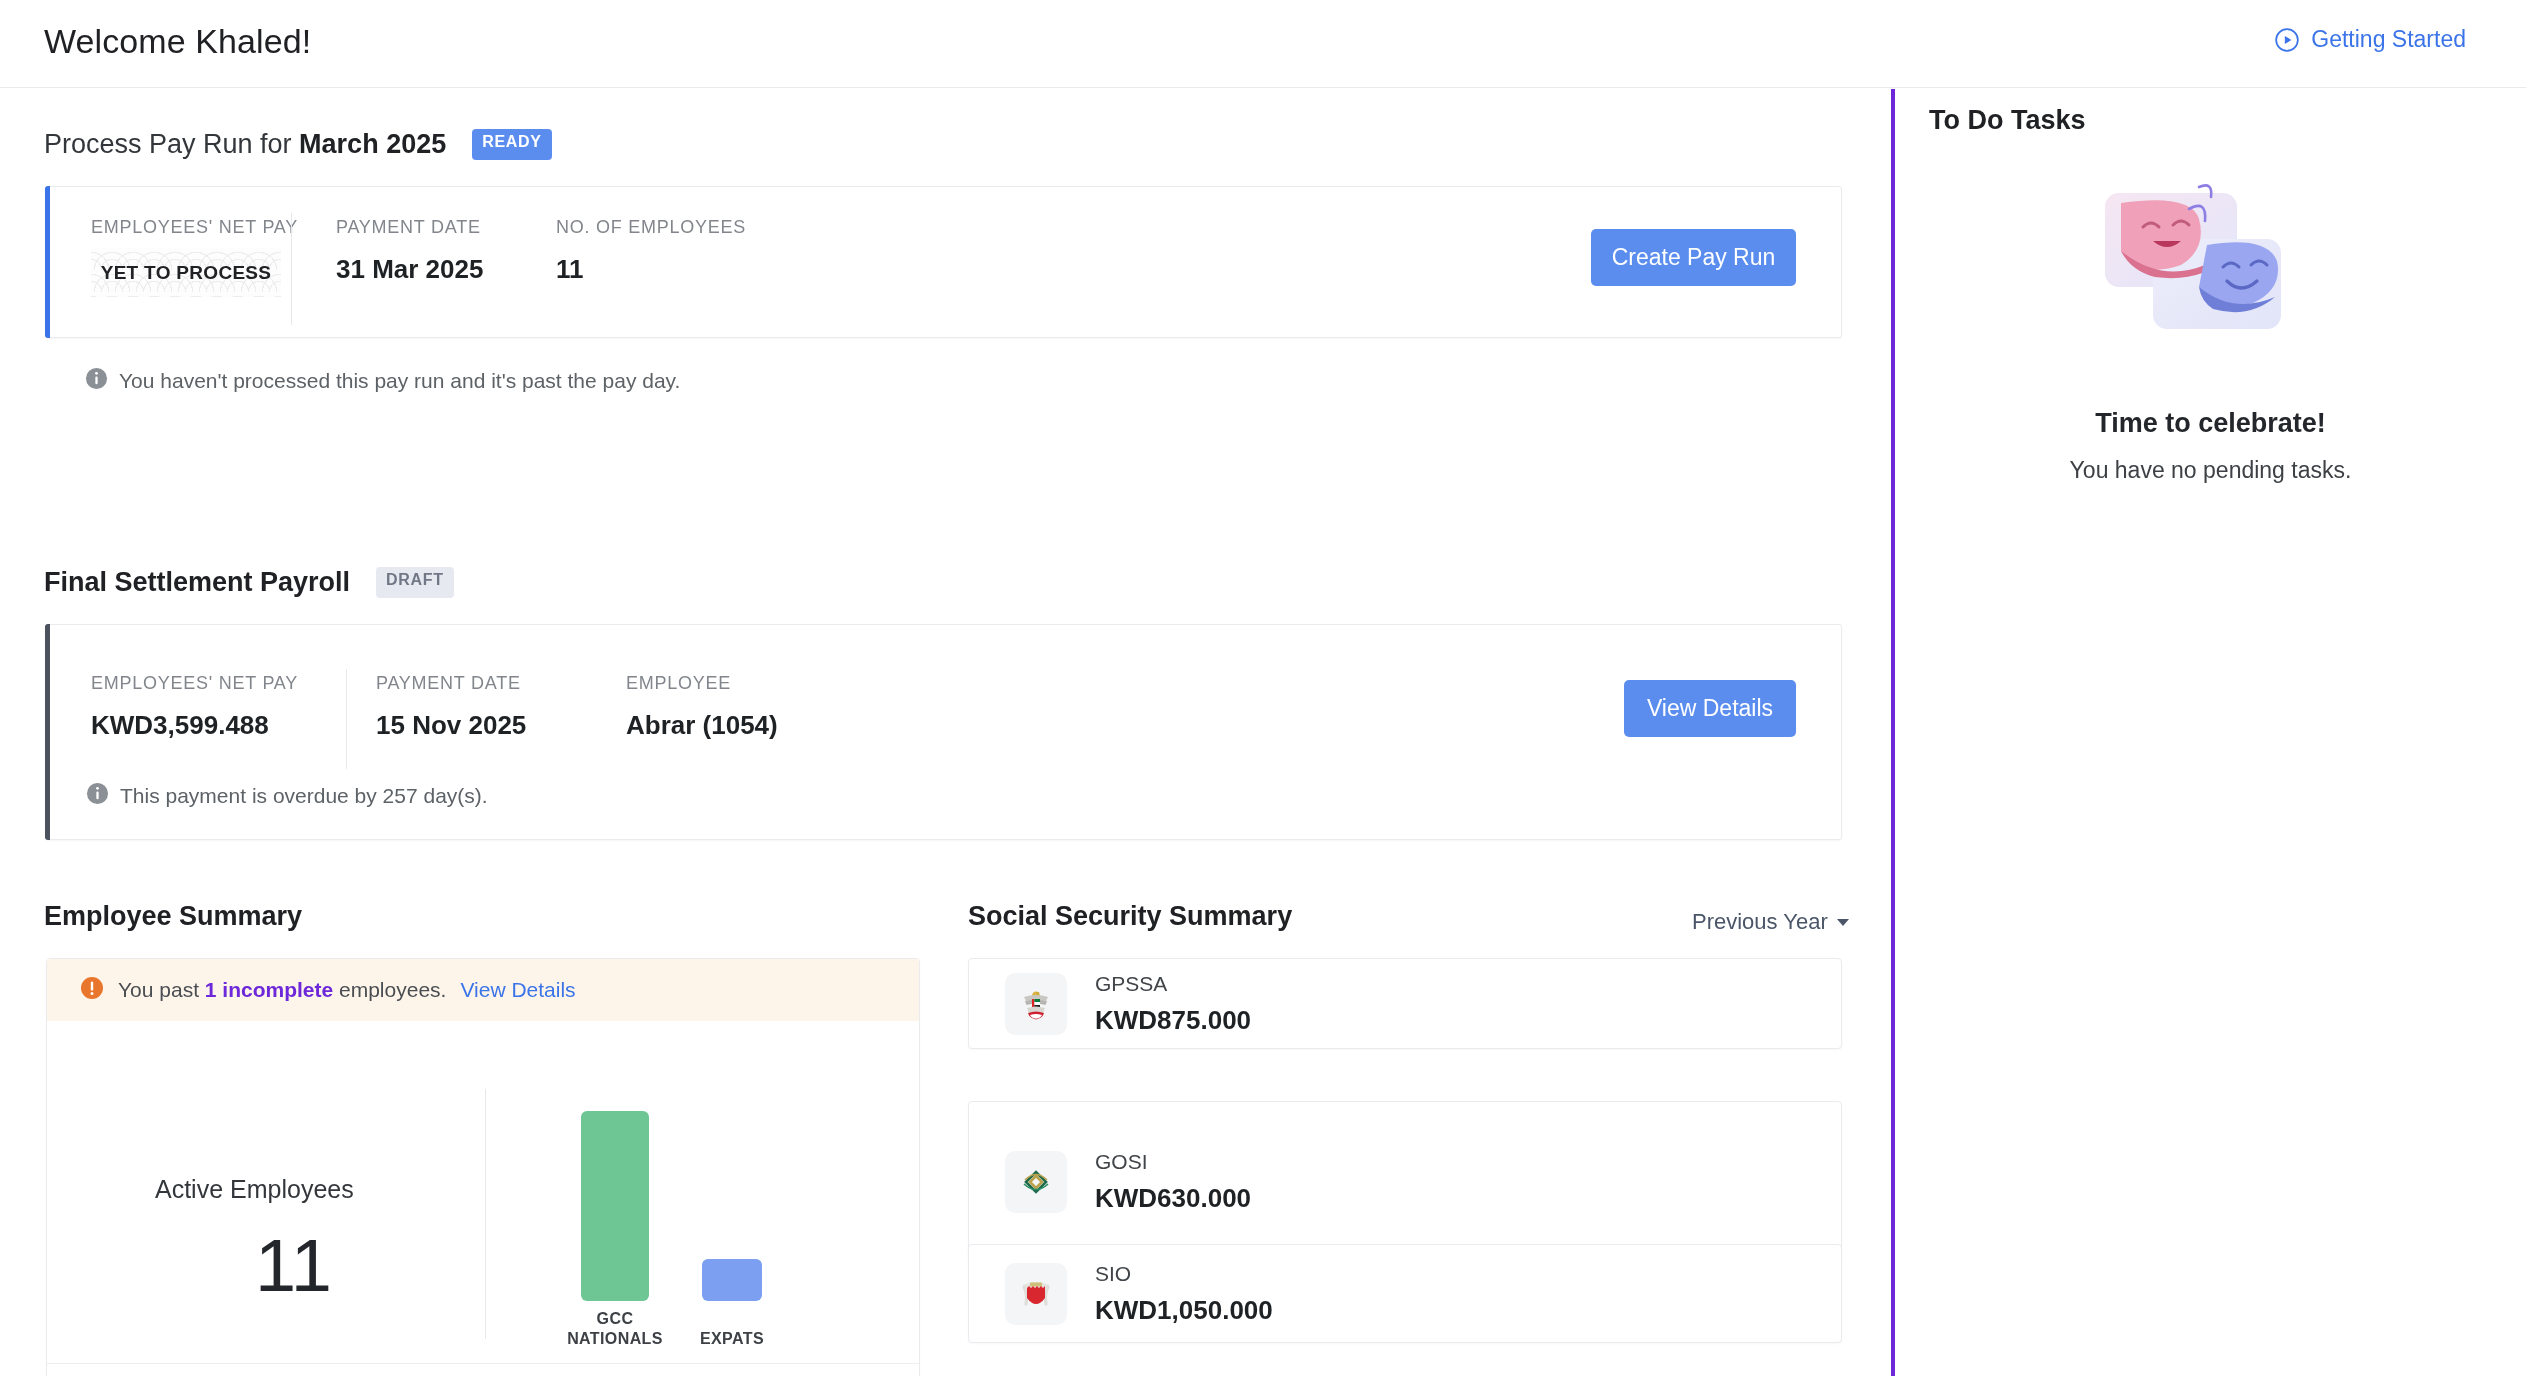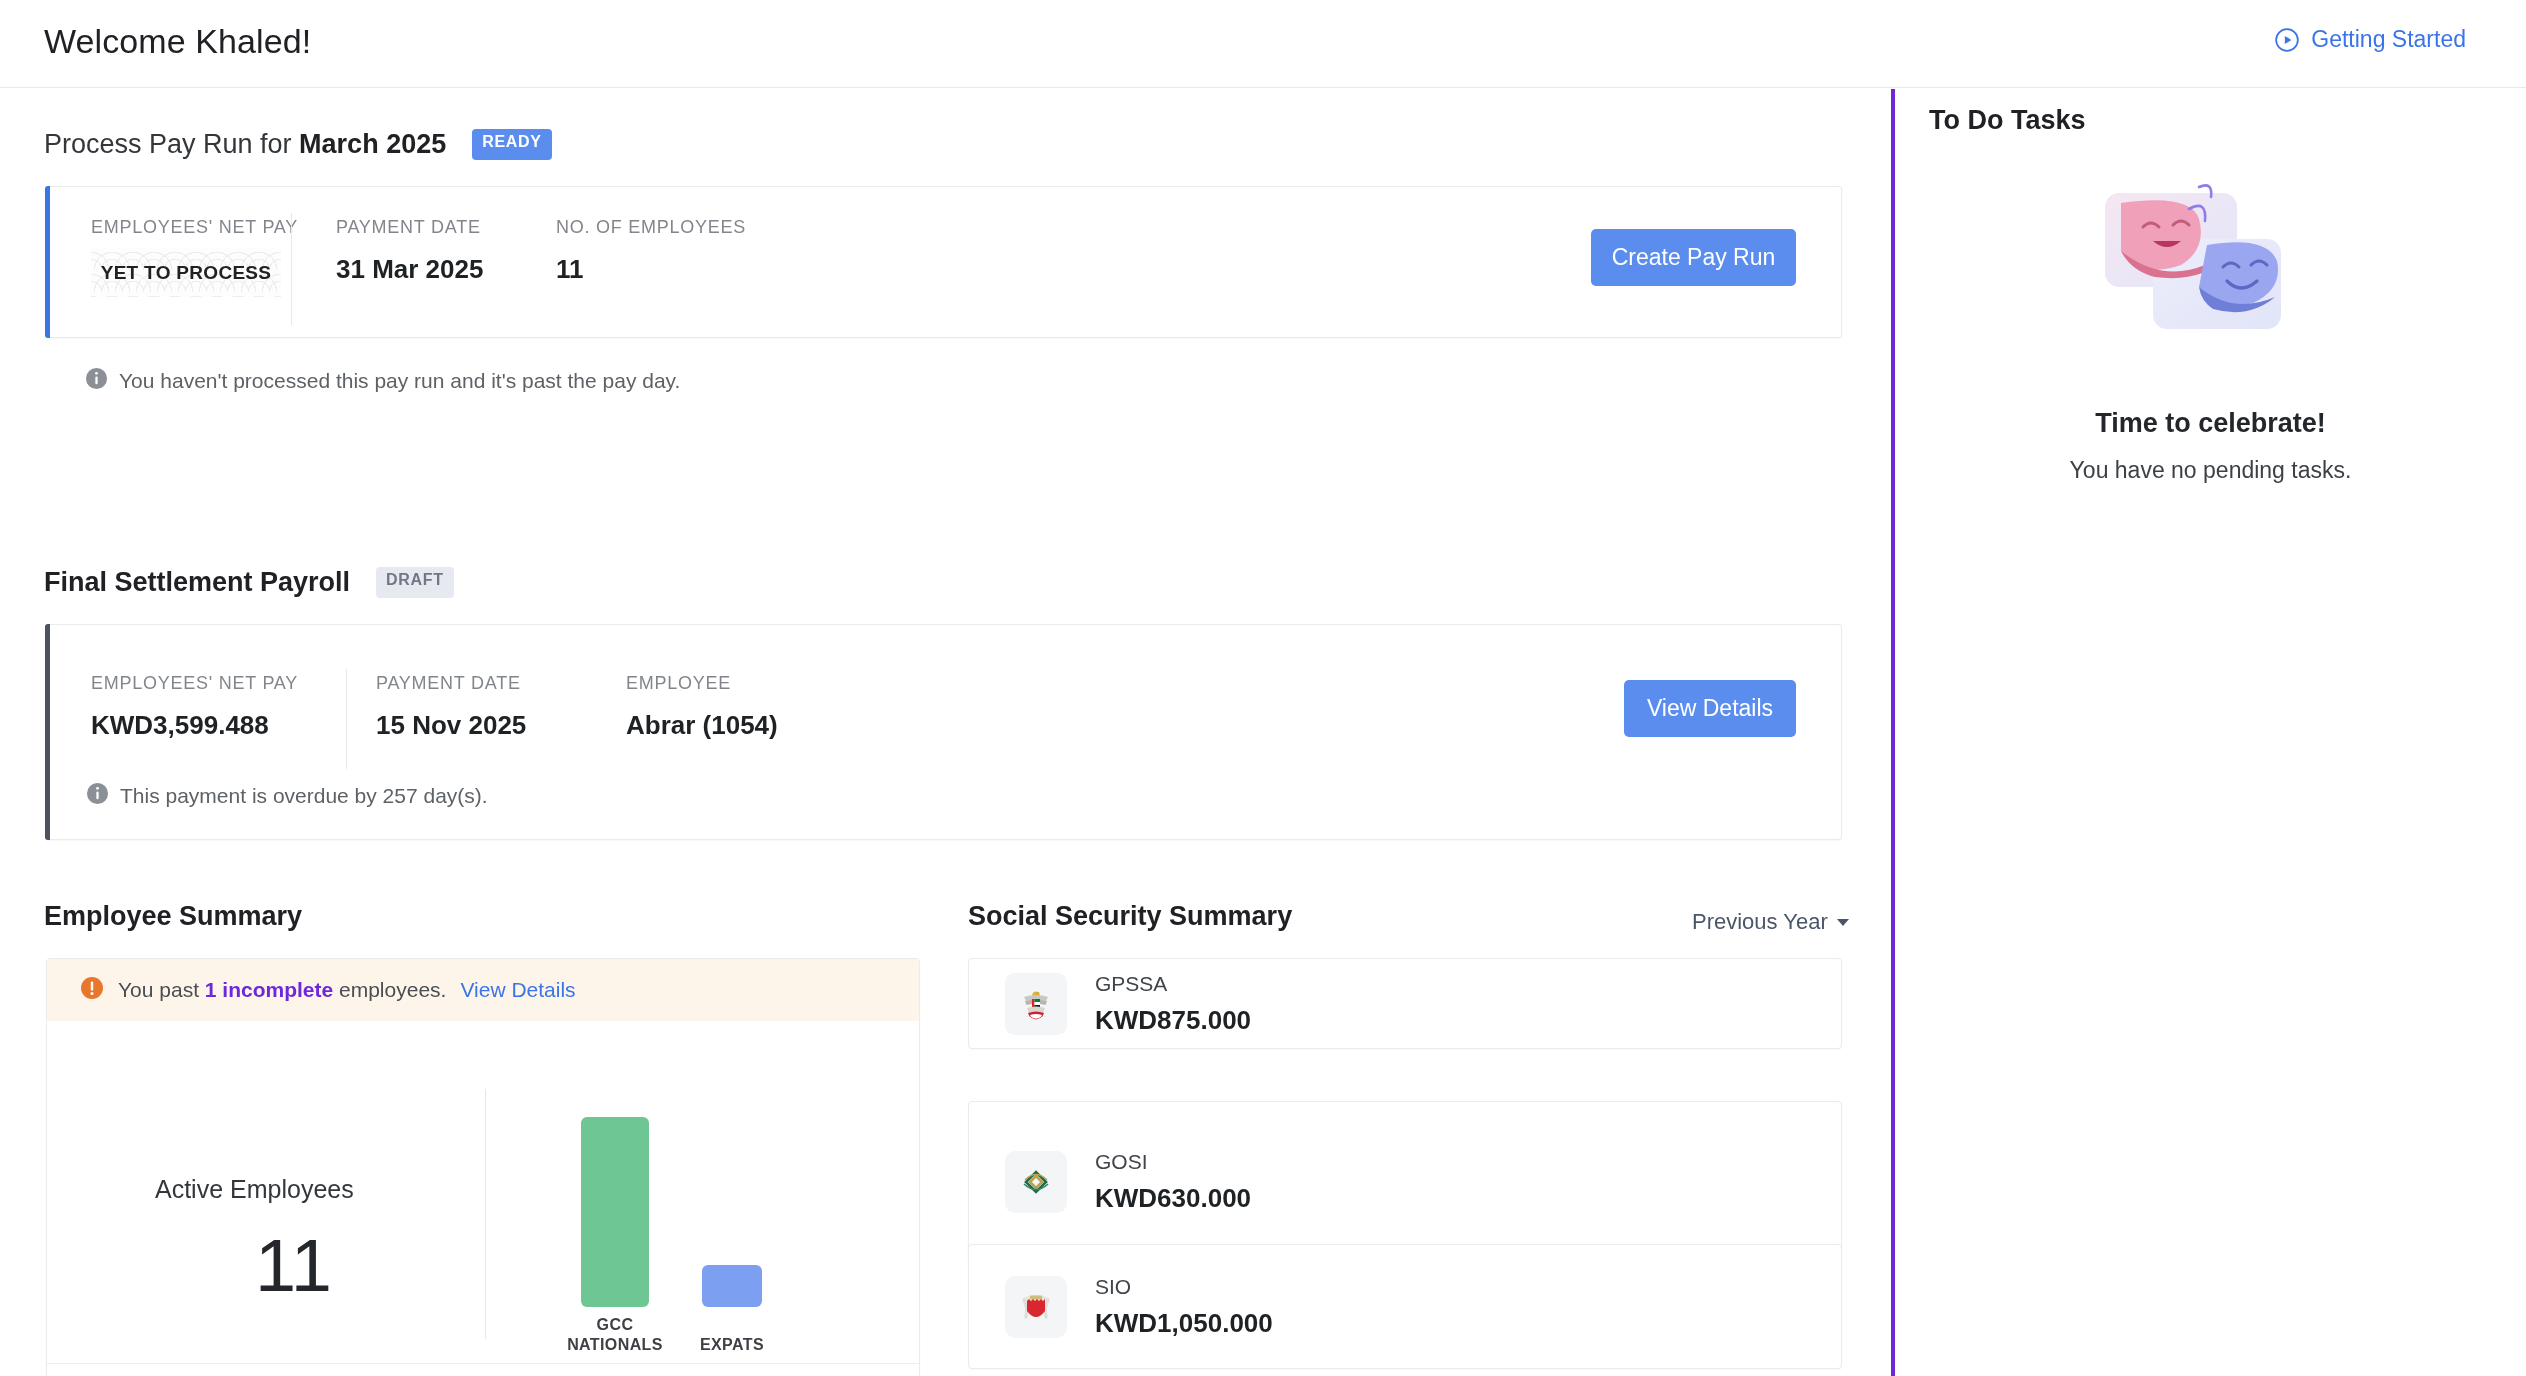--- a/index.html
+++ b/index.html
@@ -287,21 +287,21 @@
       </span>
       <span><span>You past </span><b>1 incomplete</b><span> employees.</span></span>
       <span class="link">View Details</span>
     </div>
 
     <div class="active-emp-label" style="left:108px; top:216px;">Active Employees</div>
     <div class="active-emp-num" style="left:208px; top:264px;">11</div>
 
     <div class="vdivider" style="left:438px; top:130px; height:250px;"></div>
 
-    <div class="chart-area" style="left:470px; top:116px; width:380px; height:280px;">
+    <div class="chart-area" style="left:470px; top:110px; width:380px; height:280px;">
       <div class="bar" id="bar0" style="left: 64px; width: 68px; height: 190px; background: rgb(110, 198, 148);"></div>
       <div class="bar-label" style="left:30px; width:136px;">GCC
 NATIONALS</div>
       <div class="bar" id="bar1" style="left: 185px; width: 60px; height: 42.2222px; background: rgb(125, 159, 242);"></div>
       <div class="bar-label" style="left:155px; width:120px;">EXPATS</div>
     </div>
 
     <div class="panel-footer">
       
     </div>
@@ -348,21 +348,21 @@
           <path d="M8 22 Q20 33 32 22" stroke="#2c8a63" stroke-width="1.6" fill="none"></path>
           <path d="M9 18 Q20 7 31 18" stroke="#bba14a" stroke-width="1.6" fill="none"></path>
         </svg>
       </div>
       <div>
         <div class="ss-name">GOSI</div>
         <div class="ss-amount">KWD630.000</div>
       </div>
     </div>
 
-    <div class="ss-row" style="top:286px; height:125px;">
+    <div class="ss-row" style="top:286px; height:99px;">
       <div class="ss-icon-box">
         <svg width="40" height="40" viewBox="0 0 40 40">
           <path d="M7 11 Q20 5 33 11 L32 15 Q20 9 8 15 Z" fill="#e6e4e0"></path>
           <rect x="14" y="8.5" width="12" height="4" rx="1" fill="#cdbe7a"></rect>
           <path d="M8 13 Q12 20 10 30" stroke="#e0ded9" stroke-width="3.4" fill="none" stroke-linecap="round"></path>
           <path d="M32 13 Q28 20 30 30" stroke="#e0ded9" stroke-width="3.4" fill="none" stroke-linecap="round"></path>
           <path d="M11 14 L29 14 L29 24 Q20 36 11 24 Z" fill="#d8272f"></path>
           <path d="M11 14 L13 12 L15 14 L17 12 L19 14 L21 12 L23 14 L25 12 L27 14 L29 12 L29 15 L11 15 Z" fill="#d8272f"></path>
         </svg>
       </div>

